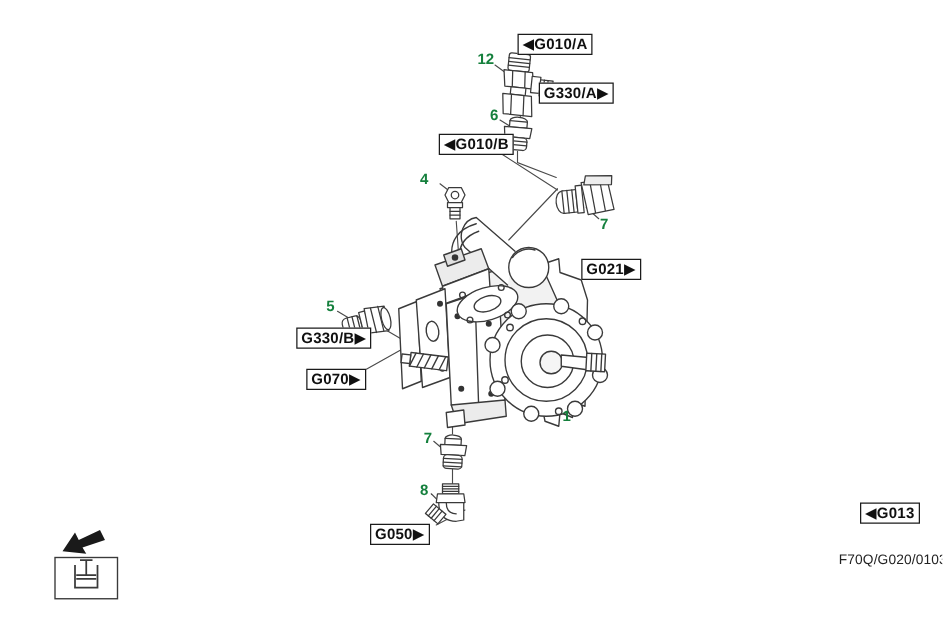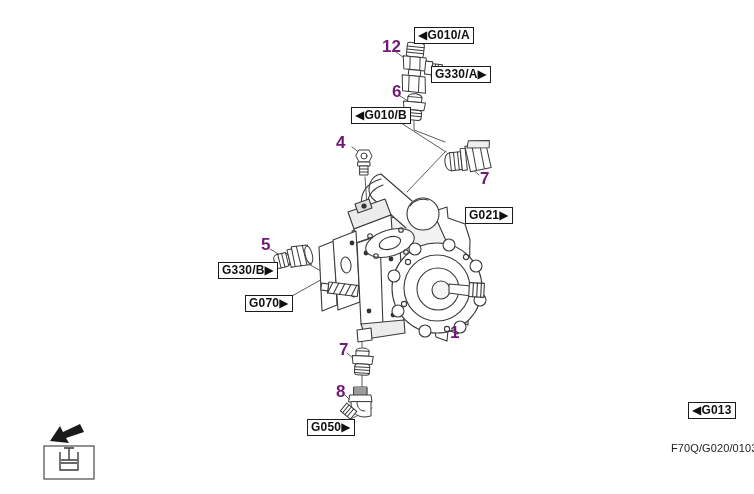--- a/index.html
+++ b/index.html
@@ -8,21 +8,21 @@
     font-family:"Liberation Sans","DejaVu Sans",sans-serif; overflow:hidden;
   }
   .canvas svg { position:absolute; left:0; top:0; }
   .glabel {
     position:absolute; border:1.6px solid #1b1b1b; background:#ffffff;
     padding:0 3px; font-size:12px; font-weight:700; color:#101010;
     line-height:15px; letter-spacing:0.2px; white-space:nowrap; cursor:pointer;
     z-index:3;
   }
   .pnum {
-    position:absolute; font-size:17px; font-weight:600; color:#701a75;
+    position:absolute; font-size:12px; font-weight:600; color:#15803d;
     z-index:3; cursor:pointer; line-height:12px;
   }
   .footer-code {
     position:absolute; left:671px; top:442px; font-size:11px; color:#222;
     letter-spacing:0.1px; z-index:3;
   }
 </style>
 </head>
 <body>
 
@@ -206,23 +206,23 @@
         <path d="M61,460 L77,460 M61,463 L77,463"></path>
         <path d="M69,448 L69,460 M64,448 L74,448"></path>
       </g>
     </g>
   </svg>
 
   <div class="glabel" style="left:414px; top:27px">◀G010/A</div>
   <div class="glabel" style="left:431px; top:66px">G330/A▶</div>
   <div class="glabel" style="left:351px; top:107px">◀G010/B</div>
   <div class="glabel" style="left:465px; top:207px">G021▶</div>
-  <div class="glabel" style="left:218px; top:262px">G330/B▶</div>
+  <div class="glabel" style="left:237px; top:262px">G330/B▶</div>
   <div class="glabel" style="left:245px; top:295px">G070▶</div>
-  <div class="glabel" style="left:307px; top:419px">G050▶</div>
+  <div class="glabel" style="left:296px; top:419px">G050▶</div>
   <div class="glabel" style="left:688px; top:402px">◀G013</div>
 
   <div class="pnum" style="left:382px; top:41px">12</div>
   <div class="pnum" style="left:392px; top:86px">6</div>
   <div class="pnum" style="left:336px; top:137px">4</div>
   <div class="pnum" style="left:480px; top:173px">7</div>
   <div class="pnum" style="left:261px; top:239px">5</div>
   <div class="pnum" style="left:450px; top:327px">1</div>
   <div class="pnum" style="left:339px; top:344px">7</div>
   <div class="pnum" style="left:336px; top:386px">8</div>

